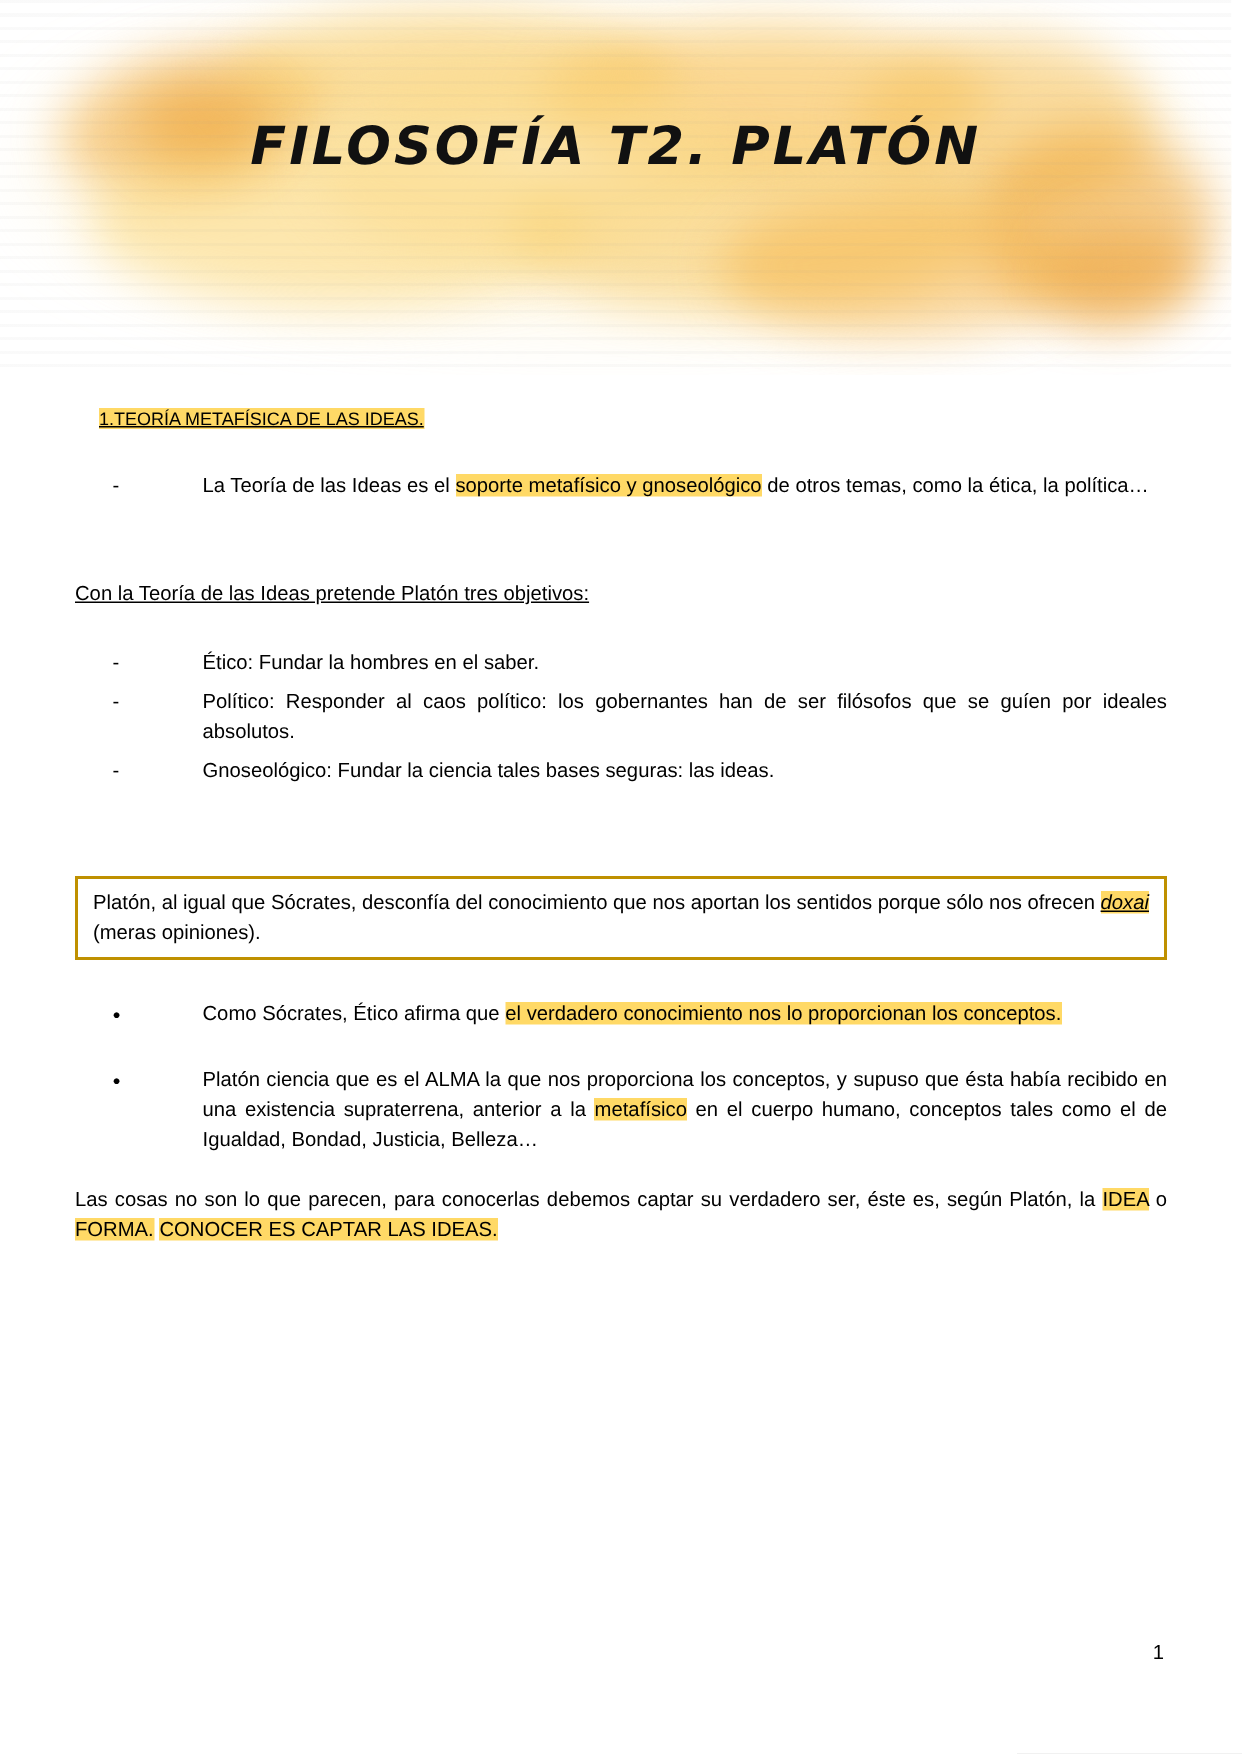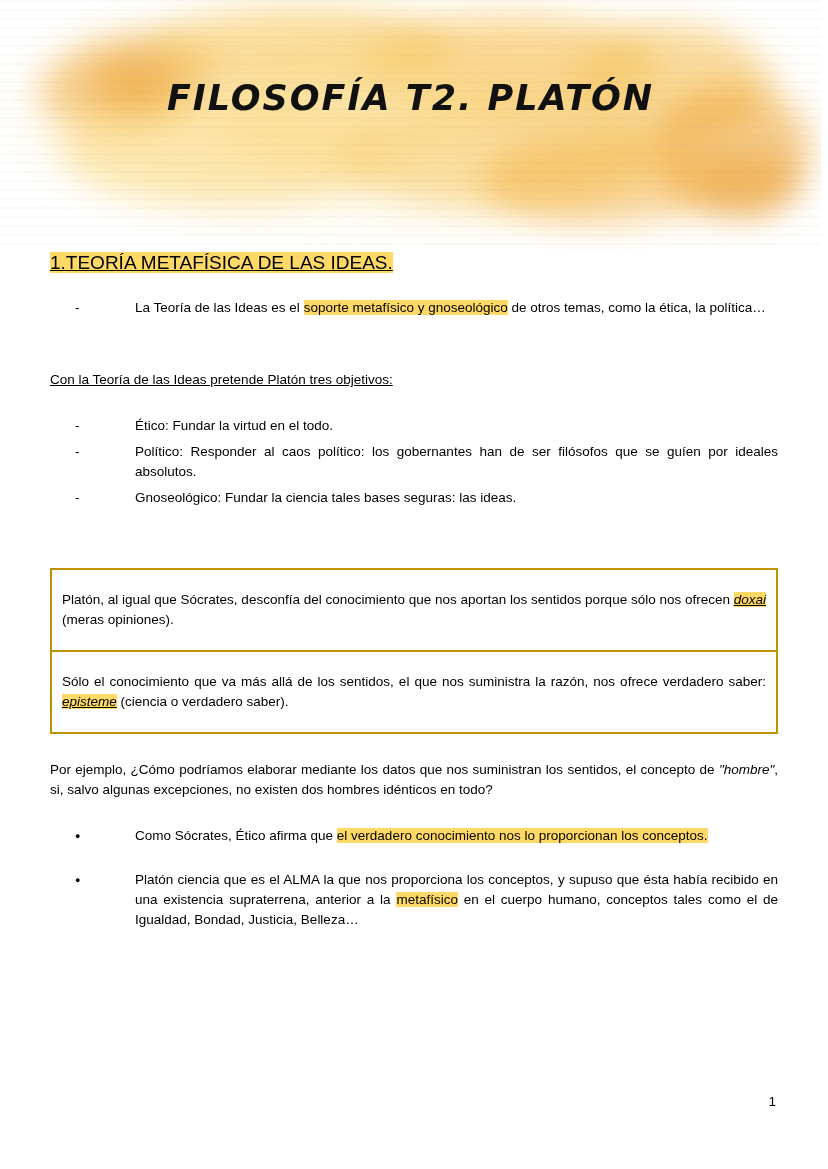--- a/index.html
+++ b/index.html
@@ -44,39 +44,39 @@
     font-size: 35px; letter-spacing: 2px; color: #111;
   }
 
   
   .content { position: absolute; top: 252px; left: 50px; width: 728px; }
 
   .hl { background: var(--highlight, #ffd966); }
   .it { font-style: italic; }
   .un { text-decoration: underline; }
 
-  .heading { font-size: 19px; line-height: 22px; margin: 0; }
+  .heading { font-size: 12px; line-height: 22px; margin: 16px; }
   .subheading { margin-top: 52px; }
 
   .para { margin: 0; text-align: justify; }
   .example { margin-top: 26px; }
   .closing { margin-top: 20px; }
 
   .list { margin: 0; padding: 0; }
   .intro-list { margin-top: 24px; }
   .objectives-list { margin-top: 26px; }
   .dot-list { margin-top: 26px; }
   .li { display: flex; padding-left: 25px; margin: 0 0 6px 0; }
   .li .marker { flex: 0 0 25px; }
   .li .li-text { flex: 1; text-align: justify; margin-left: 35px; }
   .dot-list .marker { font-size: 9px; line-height: 20px; }
   .li-alma { margin-top: 24px; }
 
   .info-box { margin-top: 60px; border: 2px solid var(--box-border, #bf9000); }
-  .box-row { padding: 20px 10px; text-align: justify; }
+  .box-row { padding: 6px 10px; text-align: justify; }
   .box-row + .box-row { border-top: 2px solid var(--box-border, #bf9000); }
 
   .page-number {
     position: absolute; top: 1092px; right: 52px;
     font-size: 13.5px; line-height: 20px;
   }
 </style>
 </head>
 <body>
 
@@ -108,48 +108,47 @@
         <span class="marker">-</span>
         <div class="li-text"><span>La Teoría de las Ideas es el </span><span class="hl">soporte metafísico y gnoseológico</span><span> de otros temas, como la ética, la política…</span></div>
       </div>
     </div>
 
     <div class="subheading"><span class="un">Con la Teoría de las Ideas pretende Platón tres objetivos:</span></div>
 
     <div class="list objectives-list">
       <div class="li">
         <span class="marker">-</span>
-        <div class="li-text"><span>Ético: Fundar la virtud en el todo.</span></div>
+        <div class="li-text"><span>Ético: Fundar la hombres en el saber.</span></div>
       </div>
       <div class="li">
         <span class="marker">-</span>
         <div class="li-text"><span>Político: Responder al caos político: los gobernantes han de ser filósofos que se guíen por ideales absolutos.</span></div>
       </div>
       <div class="li">
         <span class="marker">-</span>
         <div class="li-text"><span>Gnoseológico: Fundar la ciencia tales bases seguras: las ideas.</span></div>
       </div>
     </div>
 
     <div class="info-box">
       <div class="box-row"><span>Platón, al igual que Sócrates, desconfía del conocimiento que nos aportan los sentidos porque sólo nos ofrecen </span><span class="hl it un">doxai</span><span> (meras opiniones).</span></div>
-      <div class="box-row"><span>Sólo el conocimiento que va más allá de los sentidos, el que nos suministra la razón, nos ofrece verdadero saber: </span><span class="hl it un">episteme</span><span> (ciencia o verdadero saber).</span></div>
     </div>
 
-    <p class="para example"><span>Por ejemplo, ¿Cómo podríamos elaborar mediante los datos que nos suministran los sentidos, el concepto de </span><span class="it">"hombre"</span><span>, si, salvo algunas excepciones, no existen dos hombres idénticos en todo?</span></p>
 
     <div class="list dot-list">
       <div class="li">
         <span class="marker">●</span>
         <div class="li-text"><span>Como Sócrates, Ético afirma que </span><span class="hl">el verdadero conocimiento nos lo proporcionan los conceptos.</span></div>
       </div>
       <div class="li li-alma">
         <span class="marker">●</span>
         <div class="li-text"><span>Platón ciencia que es el ALMA la que nos proporciona los conceptos, y supuso que ésta había recibido en una existencia supraterrena, anterior a la </span><span class="hl">metafísico</span><span> en el cuerpo humano, conceptos tales como el de Igualdad, Bondad, Justicia, Belleza…</span></div>
       </div>
     </div>
 
+    <p class="para closing"><span>Las cosas no son lo que parecen, para conocerlas debemos captar su verdadero ser, éste es, según Platón, la </span><span class="hl">IDEA</span><span> o </span><span class="hl">FORMA.</span><span> </span><span class="hl">CONOCER ES CAPTAR LAS IDEAS.</span></p>
 
   </div>
 
   <div class="page-number">1</div>
 
 </div>
 
 </body></html>

